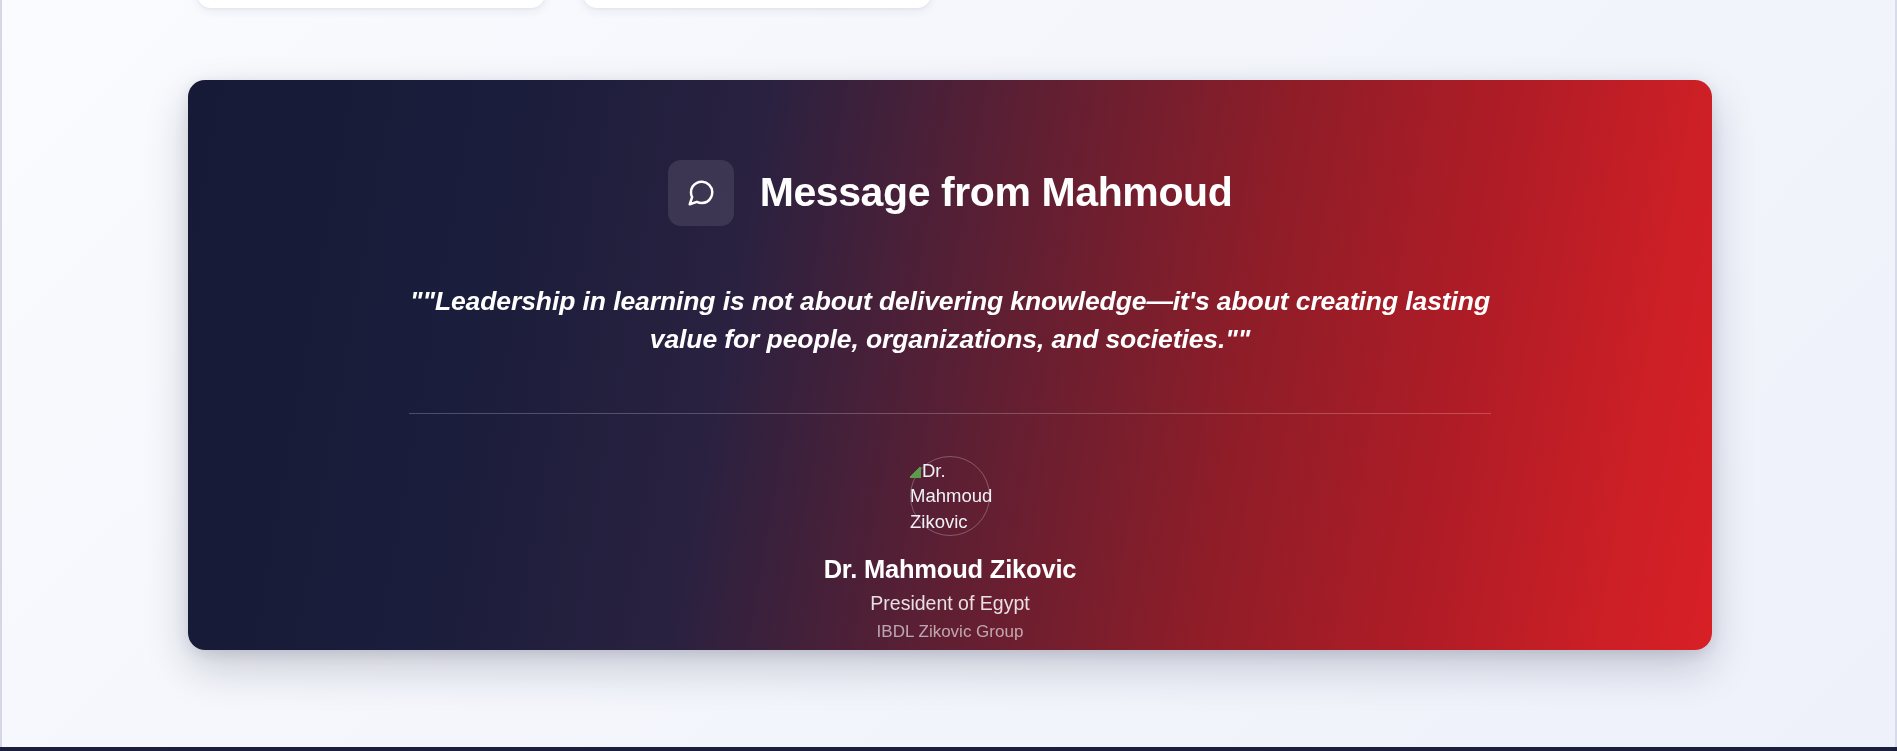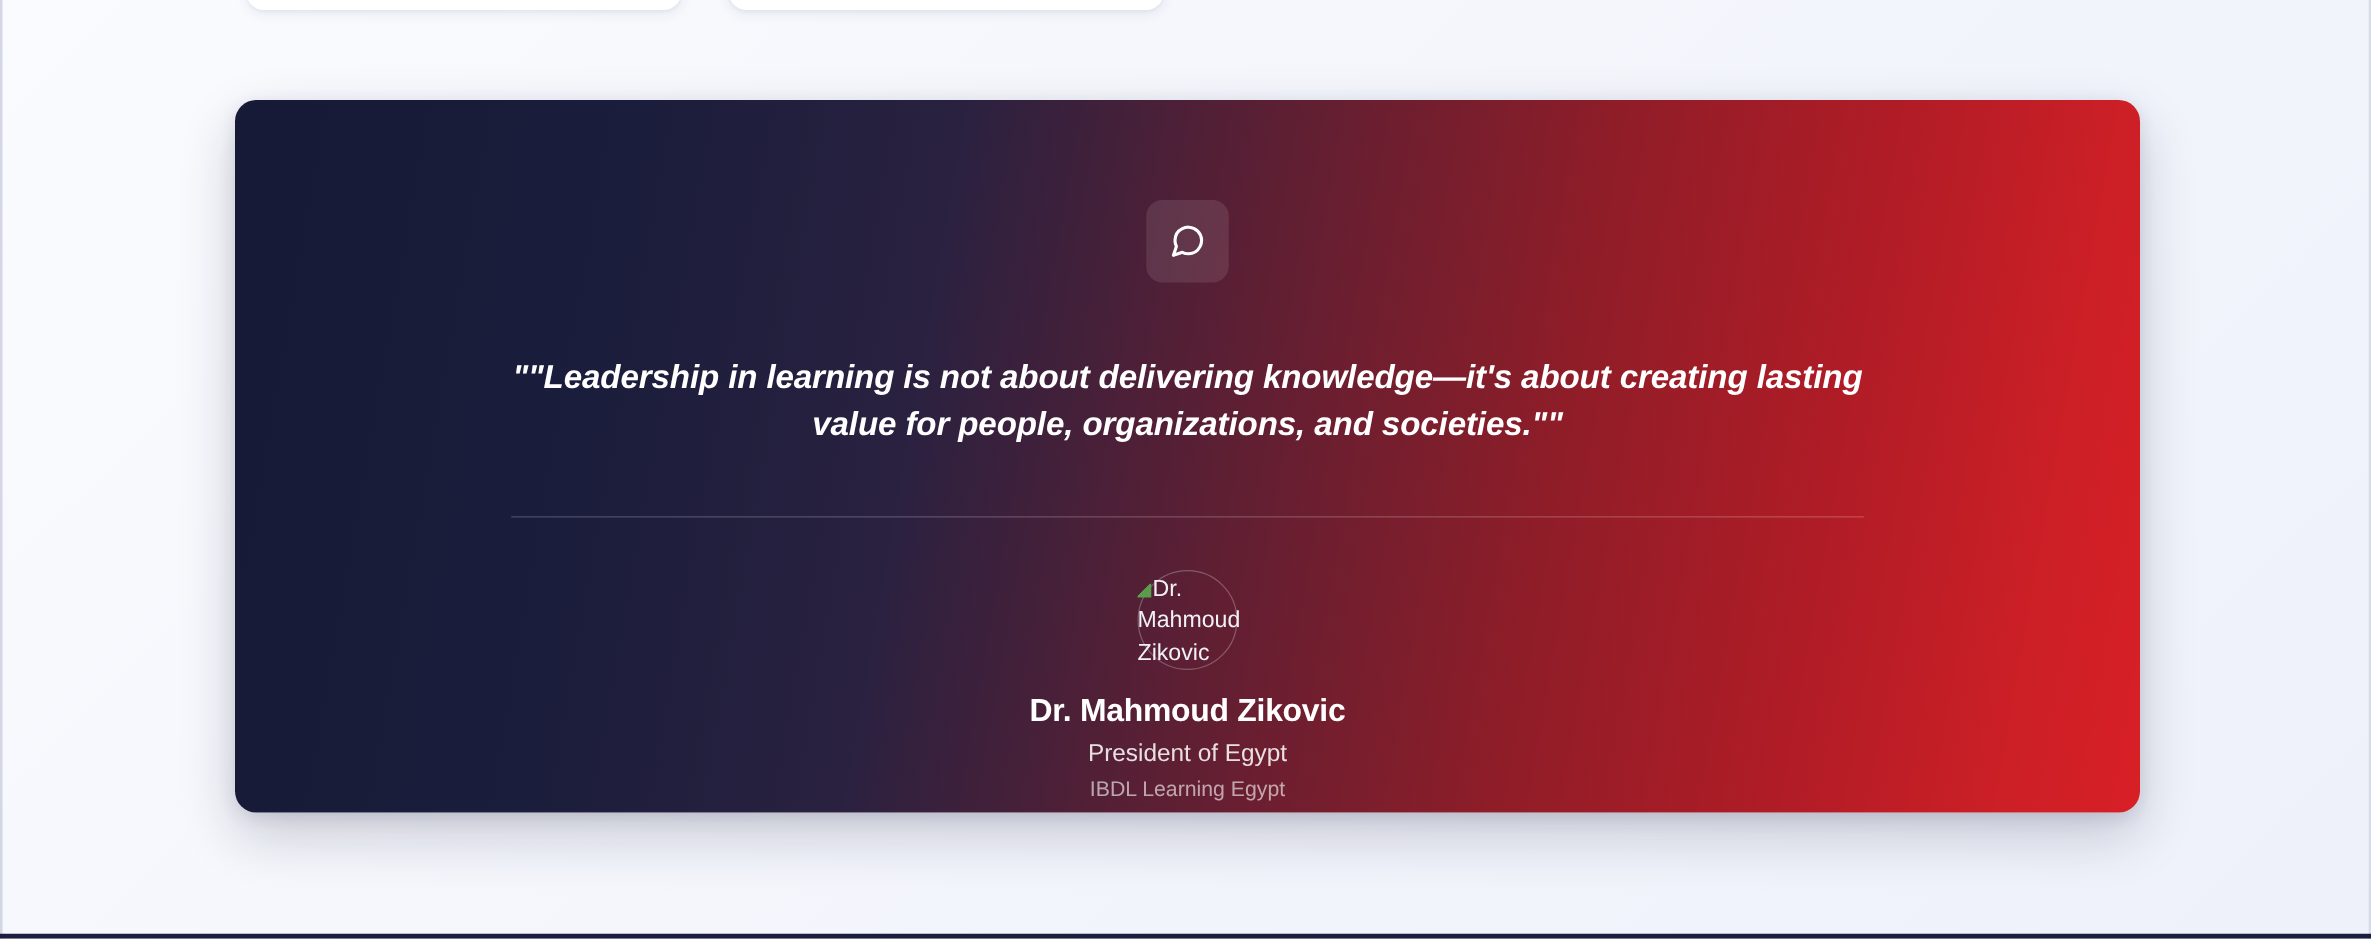--- a/index.html
+++ b/index.html
@@ -212,36 +212,37 @@
 <div class="top-card top-card-2"></div>
 
 <div class="message-card">
 
   <div class="card-header">
     <div class="icon-box">
       <svg width="30" height="30" viewBox="0 0 24 24" fill="none" stroke="#ffffff" stroke-width="2" stroke-linecap="round" stroke-linejoin="round">
         <path d="M21 11.5a8.38 8.38 0 0 1-.9 3.8 8.5 8.5 0 0 1-7.6 4.7 8.38 8.38 0 0 1-3.8-.9L3 21l1.9-5.7a8.38 8.38 0 0 1-.9-3.8 8.5 8.5 0 0 1 4.7-7.6 8.38 8.38 0 0 1 3.8-.9h.5a8.48 8.48 0 0 1 8 8v.5z"></path>
       </svg>
     </div>
+    <div class="card-title">Message from Mahmoud</div>
   </div>
 
   <div class="quote">""Leadership in learning is not about delivering knowledge—it's about creating lasting value for people, organizations, and societies.""</div>
 
   <div class="divider"></div>
 
   <div class="attribution">
     <div class="avatar">
       <div class="avatar-alt">
         <span class="broken-img-glyph"></span><span>Dr. Mahmoud Zikovic</span>
       </div>
     </div>
     <div class="attr-text">
       <div class="attr-name">Dr. Mahmoud Zikovic</div>
       <div class="attr-role">President of Egypt</div>
-      <div class="attr-org">IBDL Learning Egypt</div>
+      <div class="attr-org">IBDL Zikovic Group</div>
     </div>
   </div>
 
 </div>
 
 <div class="page-edge-left"></div>
 <div class="page-edge-right"></div>
 <div class="page-footer-strip"></div>
 
 </body></html>

